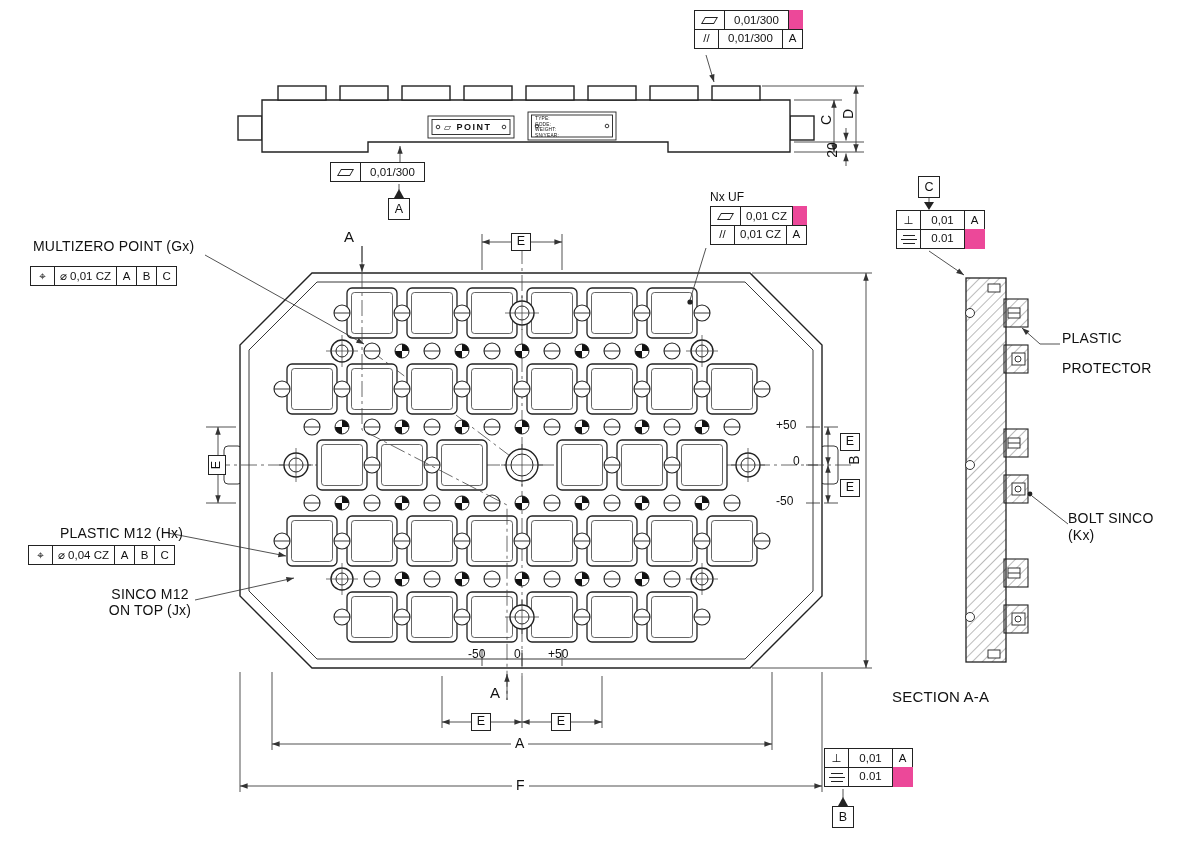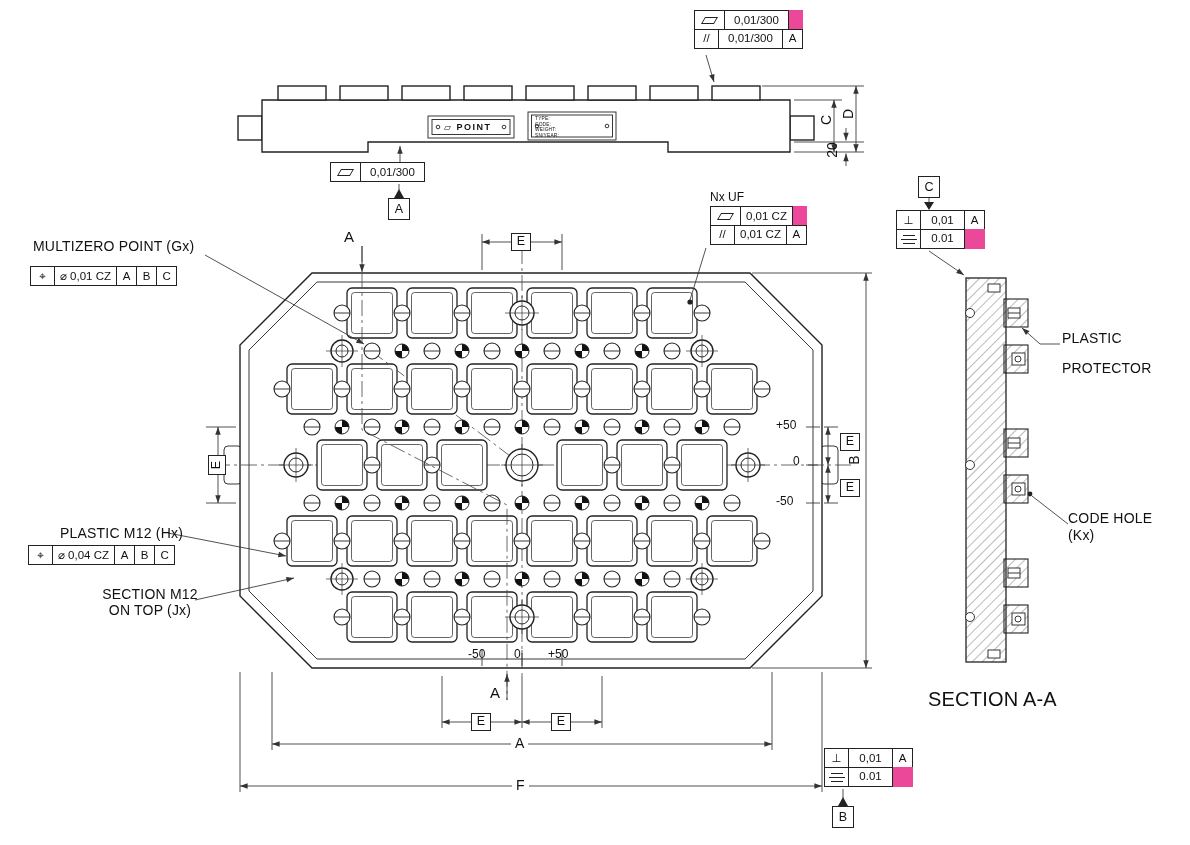--- a/index.html
+++ b/index.html
@@ -560,21 +560,21 @@
       <td>⌀ 0,04 CZ</td>
       <td class="dat">A</td>
       <td class="dat">B</td>
       <td class="dat">C</td>
     </tr>
         </tbody>
       </table>
   </div>
 
   <div class="ov lbl ctr" style="left:88px;top:586px;width:124px">
-    <div>SECTION M12</div>
+    <div>SINCO M12</div>
     <div>ON TOP (Jx)</div>
   </div>
 
   <div class="ov lbl-sm" style="left:710px;top:190px">Nx UF</div>
   <div class="ov stack" style="left:710px;top:206px">
     <table class="fcf">
         <tbody>
           <tr>
       <td class="sym"><span class="par"></span></td>
       <td class="val-s">0,01 CZ</td>
@@ -629,23 +629,23 @@
 
   <div class="ov lbl-xs" style="left:776px;top:418px">+50</div>
   <div class="ov lbl-xs" style="left:793px;top:454px">0</div>
   <div class="ov lbl-xs" style="left:776px;top:494px">-50</div>
   <div class="ov lbl-xs" style="left:468px;top:647px">-50</div>
   <div class="ov lbl-xs" style="left:514px;top:647px">0</div>
   <div class="ov lbl-xs" style="left:548px;top:647px">+50</div>
 
   <div class="ov lbl" style="left:1062px;top:330px">PLASTIC</div>
   <div class="ov lbl" style="left:1062px;top:360px">PROTECTOR</div>
-  <div class="ov lbl" style="left:1068px;top:510px">CODE HOLE</div>
+  <div class="ov lbl" style="left:1068px;top:510px">BOLT SINCO</div>
   <div class="ov lbl" style="left:1068px;top:527px">(Kx)</div>
-  <div class="ov lbl" style="left:928px;top:688px;font-size:20px">SECTION A-A</div>
+  <div class="ov lbl" style="left:892px;top:688px;font-size:15px">SECTION A-A</div>
 
   <div class="ov stack" style="left:824px;top:748px">
     <table class="fcf">
         <tbody>
           <tr>
       <td class="sym">⊥</td>
       <td class="val-s">0,01</td>
       <td class="dat">A</td>
     </tr>
         </tbody>

